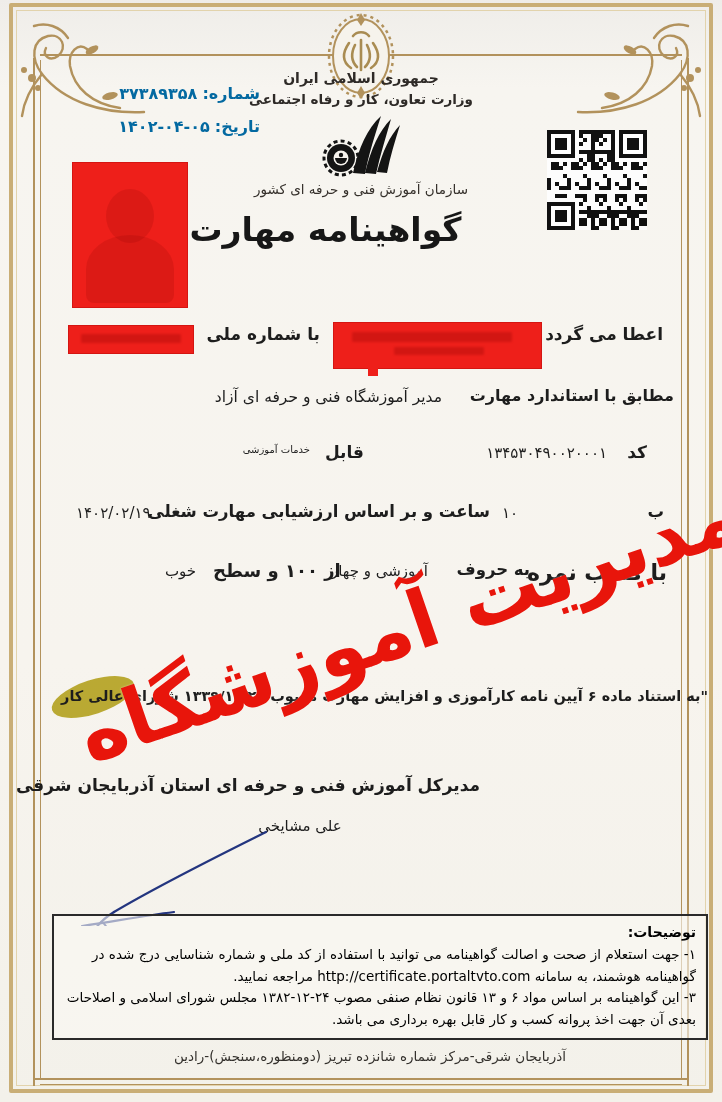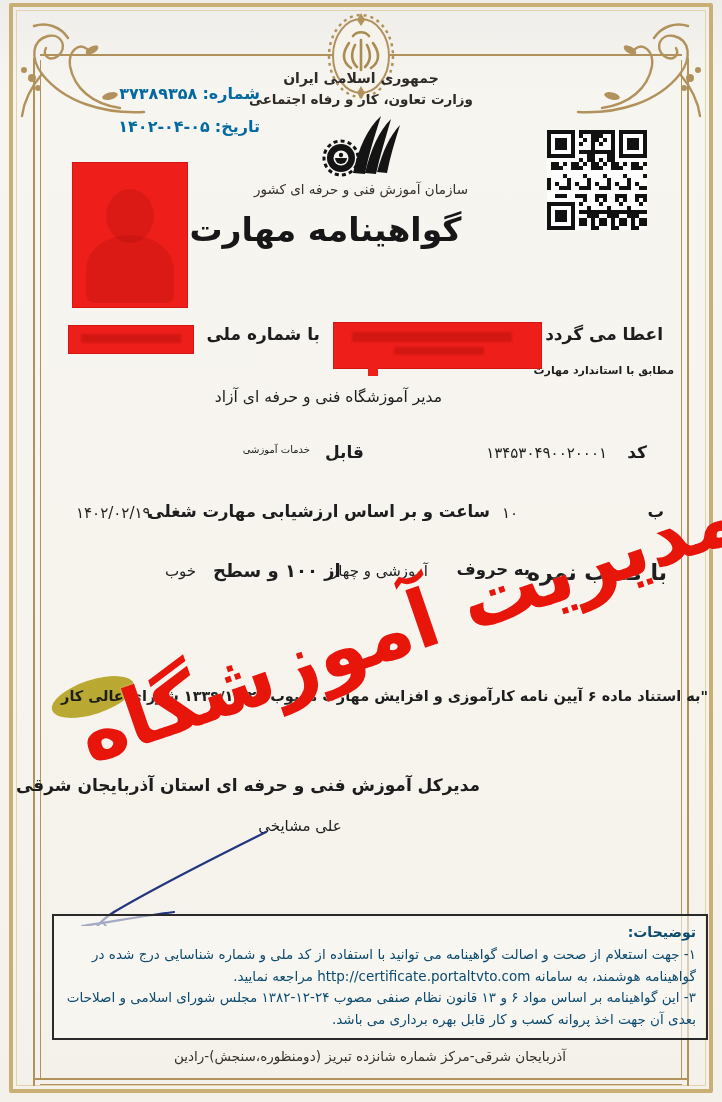--- a/index.html
+++ b/index.html
@@ -19,21 +19,21 @@
   .photo-sil1{position:absolute;left:33px;top:26px;width:48px;height:54px;border-radius:50%;background:rgba(130,0,0,.16);}
   .photo-sil2{position:absolute;left:13px;top:72px;width:88px;height:68px;border-radius:50% 50% 8px 8px;background:rgba(130,0,0,.16);}
   .smear{position:absolute;background:rgba(140,0,0,.28);filter:blur(1.2px);border-radius:2px;}
   .watermark{position:absolute;right:-15px;top:460px;white-space:nowrap;font-size:80px;font-weight:bold;
              color:#e8150b;transform:rotate(-19deg);transform-origin:100% 50%;line-height:1.3;
              text-shadow:0 0 2px rgba(255,255,255,.55);z-index:40;}
   .yellow-patch{position:absolute;left:50px;top:680px;width:86px;height:34px;background:#b3a11e;
                 border-radius:50%;transform:rotate(-18deg);opacity:.9;z-index:5;}
   .notes-box{position:absolute;left:52px;top:914px;width:656px;background:rgba(250,248,243,.6);
              border:2px solid #2a2a2a;padding:5px 10px 7px 10px;box-sizing:border-box;
-             font-size:13.5px;line-height:1.62;color:#0c4a6e;z-index:45;}
+             font-size:13.5px;line-height:1.62;color:#000000;z-index:45;}
   svg{display:block;}
 </style>
 </head>
 <body>
 
 <div class="stage">
   <div class="paper"></div>
 
   <div class="outer-frame"></div>
   <div class="outer-frame2"></div>
@@ -334,21 +334,21 @@
   <div class="redbox" style="left:333px;top:322px;width:207px;height:45px;">
     <div class="smear" style="left:18px;top:9px;width:160px;height:10px;"></div>
     <div class="smear" style="left:60px;top:24px;width:90px;height:8px;"></div>
   </div>
   <div class="redbox" style="left:368px;top:366px;width:10px;height:10px;border:none;"></div>
   <div class="abs txt b nowrap" style="right:402px;top:324px;font-size:17px;">با شماره ملی</div>
   <div class="redbox" style="left:68px;top:325px;width:124px;height:27px;">
     <div class="smear" style="left:12px;top:8px;width:100px;height:9px;"></div>
   </div>
 
-  <div class="abs txt b nowrap" style="right:48px;top:364px;font-size:11px;margin-left:47px;">مطابق با استاندارد مهارت</div>
+  <div class="abs txt b nowrap" style="right:48px;top:386px;font-size:16px;margin-left:47px;">مطابق با استاندارد مهارت</div>
   <div class="abs txt nowrap" style="right:280px;top:388px;font-size:15.5px;">مدیر آموزشگاه فنی و حرفه ای آزاد</div>
 
   <div class="abs txt b nowrap" style="right:75px;top:442px;font-size:17px;">کد</div>
   <div class="abs txt nowrap" style="right:115px;top:444px;font-size:15px;letter-spacing:1.5px;">۱۳۴۵۳۰۴۹۰۰۲۰۰۰۱</div>
   <div class="abs txt b nowrap" style="right:358px;top:442px;font-size:17px;">قابل</div>
   <div class="abs txt nowrap" style="right:412px;top:444px;font-size:10px;">خدمات آموزشی</div>
 
   <div class="abs txt b nowrap" style="right:58px;top:502px;font-size:16.5px;">ب</div>
   <div class="abs txt nowrap" style="right:204px;top:504px;font-size:15px;">۱۰</div>
   <div class="abs txt b nowrap" style="right:232px;top:502px;font-size:16.5px;">ساعت و بر اساس ارزشیابی مهارت شغلی</div>

